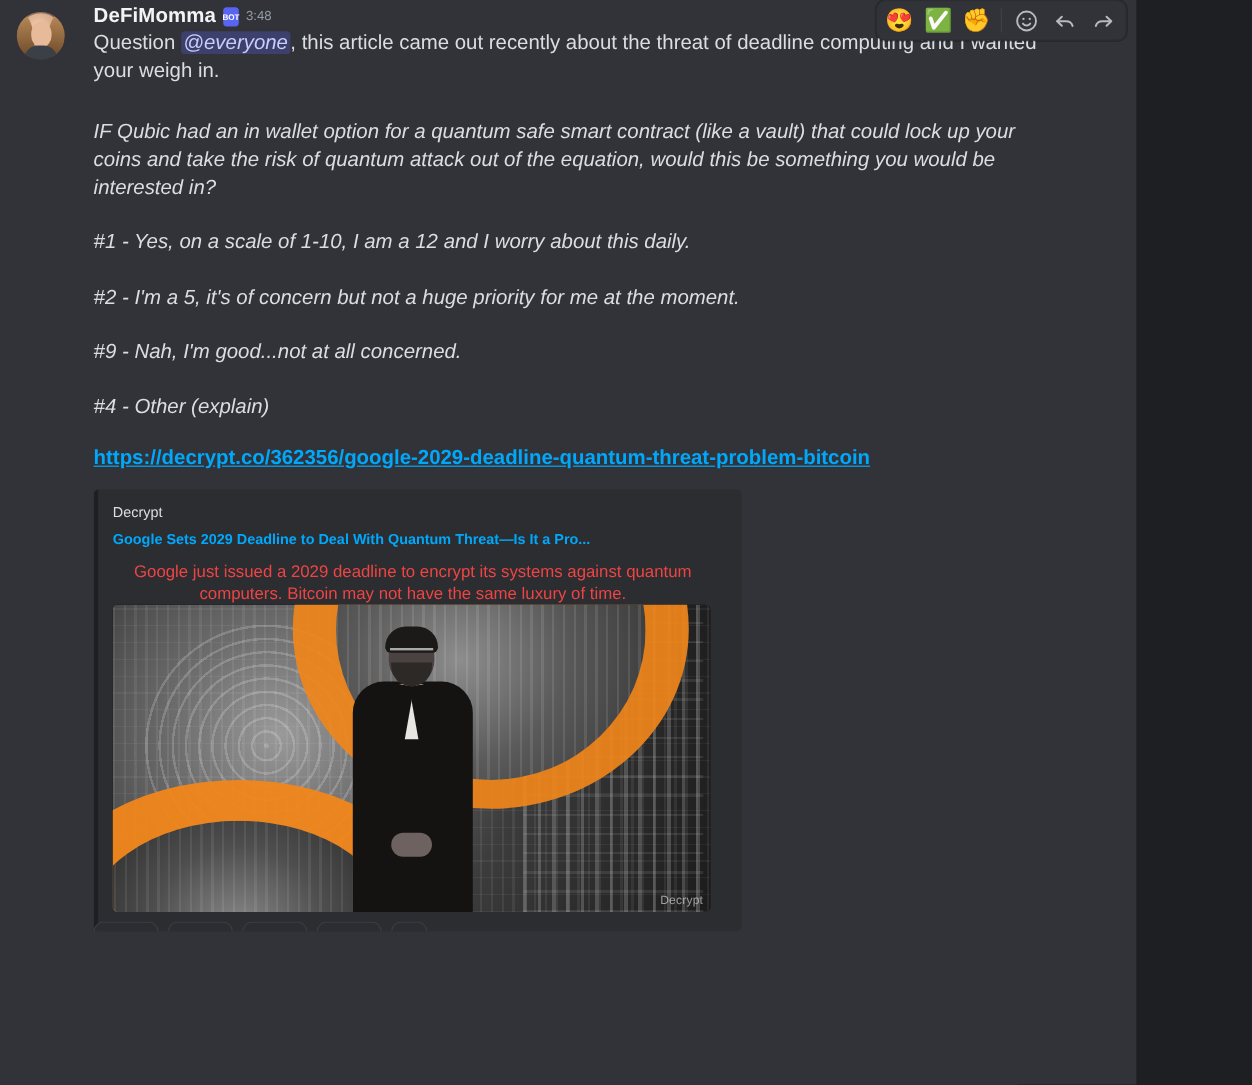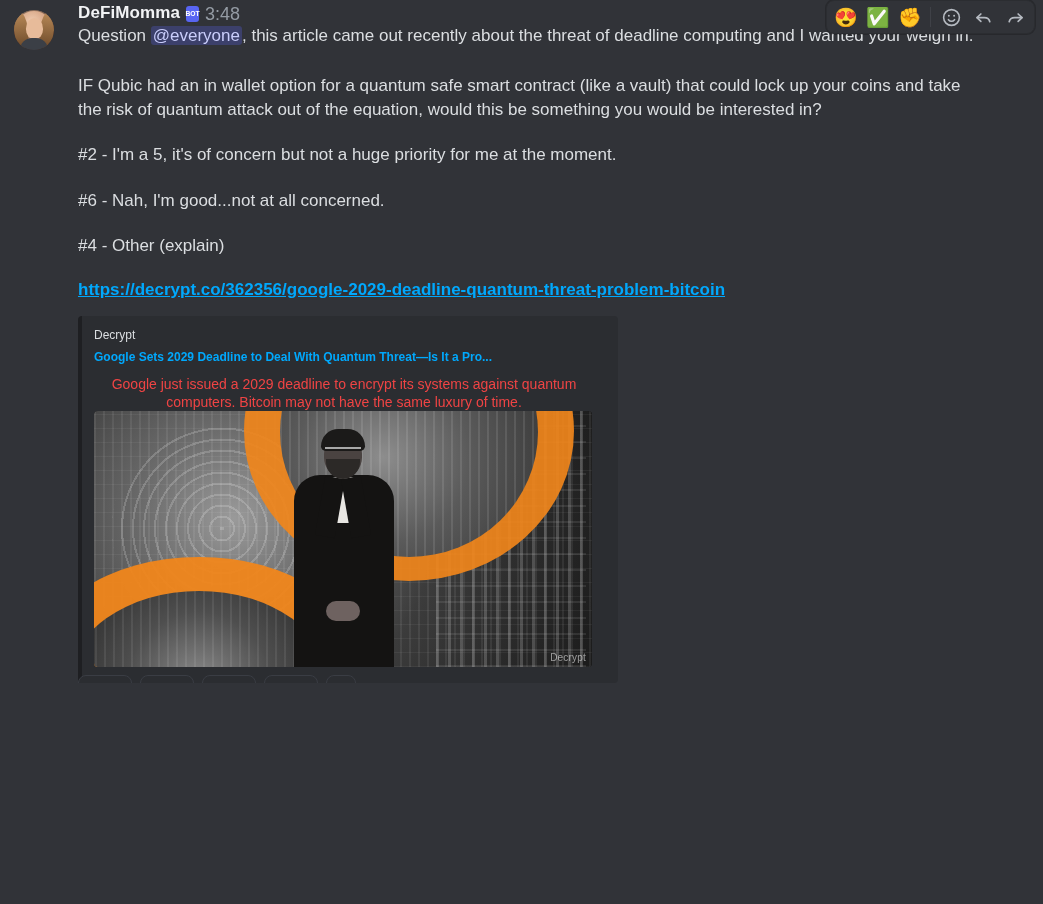--- a/index.html
+++ b/index.html
@@ -7,21 +7,21 @@
     margin: 0;
     padding: 0;
     background: #1e1f22;
     width: 1043px;
     height: 904px;
     overflow: hidden;
     font-family: "Liberation Sans", sans-serif;
   }
   #app {
     position: relative;
-    width: 1043px;
+    width: 947px;
     height: 904px;
     background: #313338;
     color: #dbdee1;
   }
 
   
   .message {
     position: relative;
     padding: 2px 0 0 0;
   }
@@ -92,40 +92,41 @@
     background: #5865f2;
     border-radius: 3px;
     font-size: 9px;
     color: #fff;
     font-weight: bold;
     position: relative;
     top: 1px;
   }
   .timestamp {
     color: #949ba4;
-    font-size: 18px;
+    font-size: 11px;
     position: relative;
     top: 2px;
   }
 
   .msg-body p {
     margin: 0 0 0 0;
     font-size: 17px;
     line-height: 1.38;
     color: #dbdee1;
     white-space: pre-wrap;
   }
-  .para { margin-bottom: 22px !important; }
+  .para { margin-bottom: 22px !important; font-style: italic; }
   .para-first { margin-bottom: 27px !important; }
   .mention {
     background: rgba(88,101,242,.28);
     color: #c9cdfb;
     border-radius: 3px;
     padding: 0 2px;
     cursor: pointer;
+    font-style: italic;
   }
   .link {
     display: inline-block;
     color: #00a8fc;
     font-size: 17px;
     text-decoration: underline;
     text-decoration-color: #00a8fc;
     margin-bottom: 8px;
     cursor: pointer;
     font-weight: bold;
@@ -379,24 +380,25 @@
           <span style="transform:scale(.75);display:block;">BOT</span>
         </span>
         <span class="timestamp">3:48</span>
       </div>
 
       <div class="msg-body">
         <p class="para-first"><span>Question </span><span class="mention">@everyone</span><span>, this article came out recently about the threat of deadline computing and I wanted your weigh in.</span></p>
 
         <p class="para">IF Qubic had an in wallet option for a quantum safe smart contract (like a vault) that could lock up your coins and take the risk of quantum attack out of the equation, would this be something you would be interested in?</p>
 
+        <p class="para">#1 - Yes, on a scale of 1-10, I am a 12 and I worry about this daily.</p>
 
         <p class="para">#2 - I'm a 5, it's of concern but not a huge priority for me at the moment.</p>
 
-        <p class="para">#6 - Nah, I'm good...not at all concerned.</p>
+        <p class="para">#9 - Nah, I'm good...not at all concerned.</p>
 
         <p class="para">#4 - Other (explain)</p>
 
         <a class="link" href="#">https://decrypt.co/362356/google-2029-deadline-quantum-threat-problem-bitcoin</a>
 
         <div class="embed">
           <div class="embed-provider">Decrypt</div>
           <div class="embed-title">Google Sets 2029 Deadline to Deal With Quantum Threat—Is It a Pro...</div>
           <div class="embed-desc">Google just issued a 2029 deadline to encrypt its systems against quantum computers. Bitcoin may not have the same luxury of time.</div>
 

